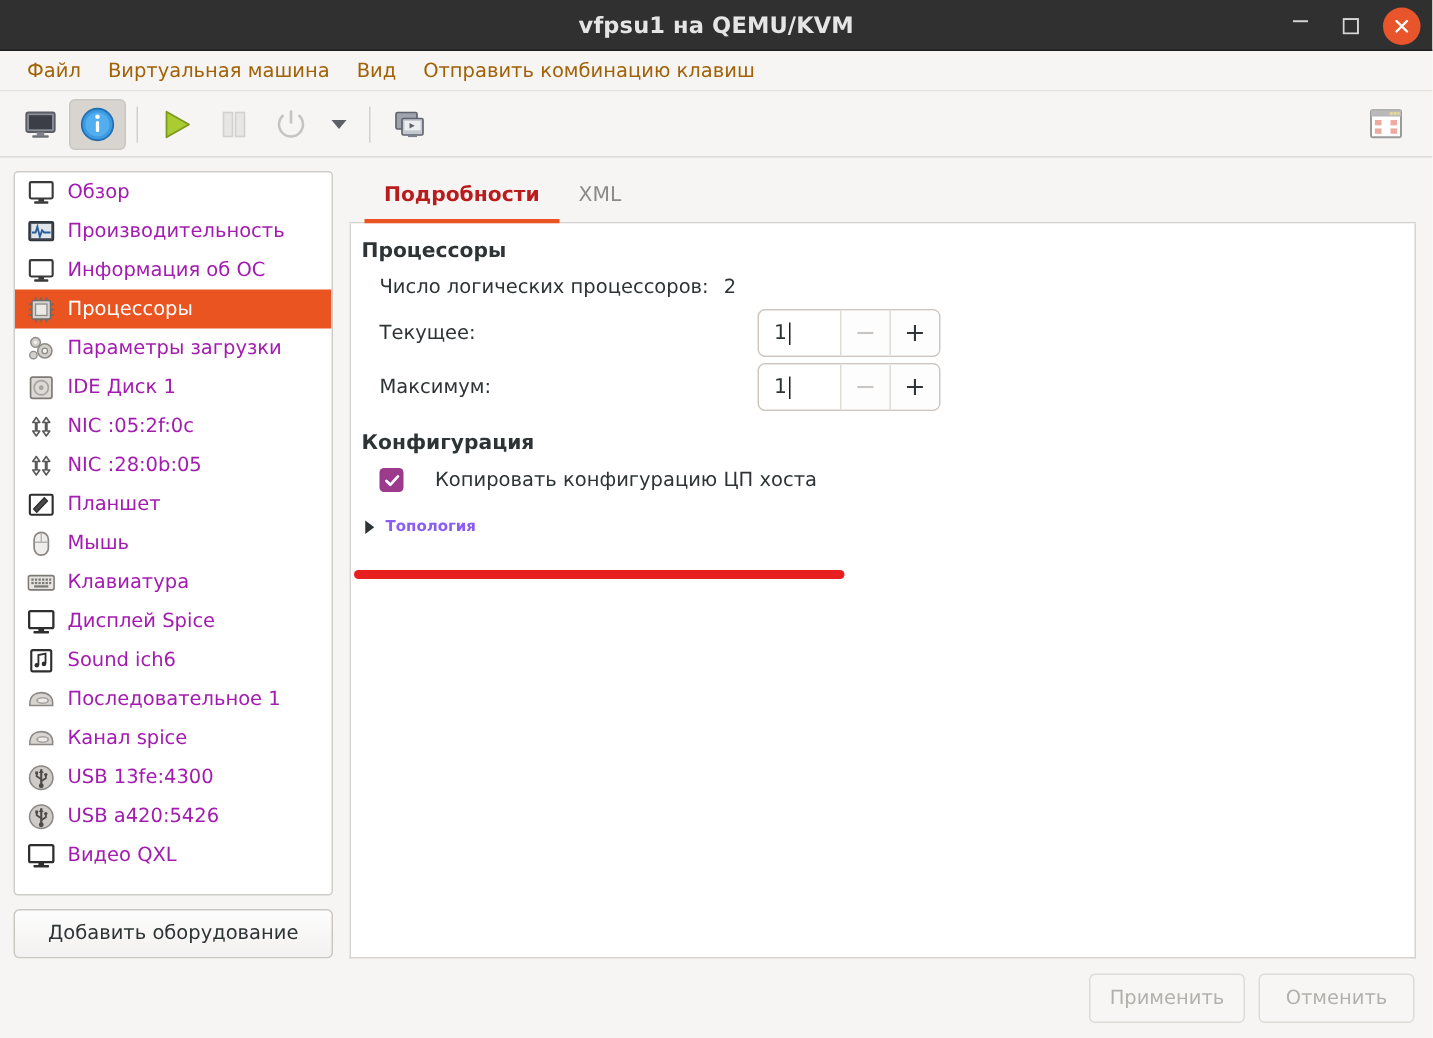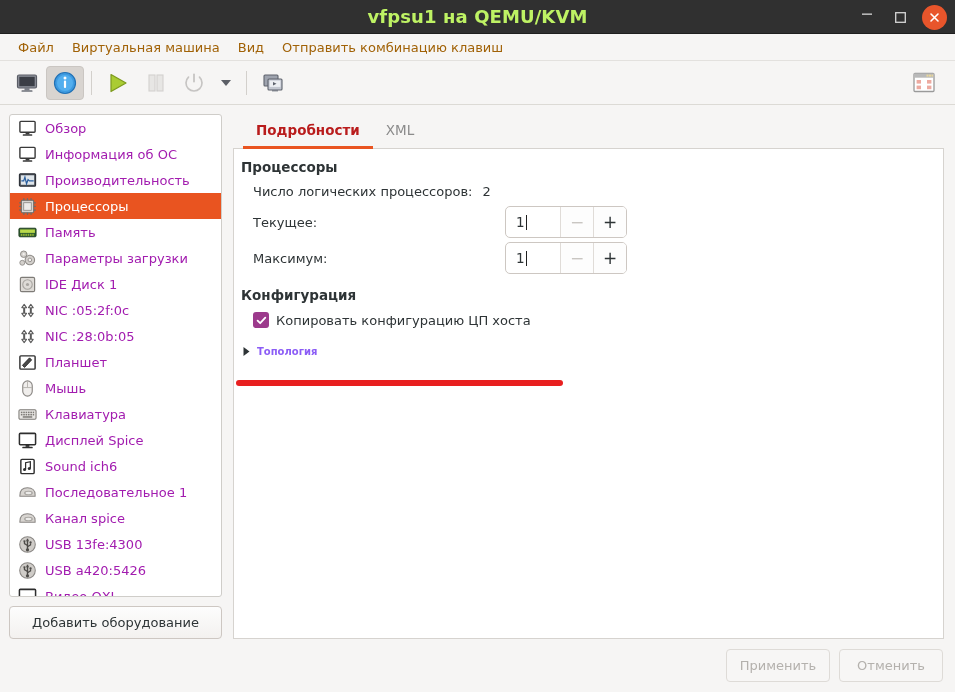--- a/index.html
+++ b/index.html
@@ -17,22 +17,22 @@
     height: 34px;
     background: #303030;
     display: flex;
     align-items: center;
     position: relative;
     border-bottom: 1px solid #1f1f1f;
   }
   .title-text {
     flex: 1;
     text-align: center;
-    color: #bef264;
-    font-size: 18px;
+    color: #e5e5e5;
+    font-size: 15px;
     font-weight: bold;
     letter-spacing: .1px;
   }
   .win-controls {
     position: absolute;
     right: 8px; top: 0;
     height: 34px;
     display: flex;
     align-items: center;
     gap: 9px;
@@ -272,21 +272,21 @@
     user-select: none;
   }
   .spin-btn.dim { color: #c9c6c2; cursor: default; }
 
   .conf-sect { margin-top: 11px; }
   .check-row {
     display: flex;
     align-items: center;
     padding-left: 19px;
     height: 24px;
-    gap: 7px;
+    gap: 21px;
     cursor: pointer;
     text-align: right;
   }
   .checkbox {
     width: 16px; height: 16px;
     border-radius: 3px;
     background: #9c3a8c;
     display: flex; align-items: center; justify-content: center;
     flex: none;
   }
@@ -451,36 +451,36 @@
                 <rect x="2" y="2.5" width="16" height="11.5" rx="1" fill="#fff" stroke="#3a3a3a" stroke-width="1.5"></rect>
                 <rect x="8" y="14" width="4" height="2.3" fill="#3a3a3a"></rect>
                 <rect x="5" y="16" width="10" height="1.7" rx="0.6" fill="#3a3a3a"></rect>
               </svg>
             </span>
             <span>Обзор</span>
           </div>
           <div class="hw-row">
             <span class="hw-ico">
               <svg width="19" height="19" viewBox="0 0 20 20">
+                <rect x="1.5" y="3" width="17" height="13" rx="1" fill="#4a5058" stroke="#2f333a" stroke-width="1.2"></rect>
+                <rect x="3" y="4.5" width="14" height="10" fill="#dfe5ea"></rect>
+                <path d="M3.5 10.5 L6 10.5 L7.3 6.5 L9 13.5 L10.6 9 L12 10.5 L16.5 10.5" fill="none" stroke="#2a5f9e" stroke-width="1.3"></path>
+              </svg>
+            </span>
+            <span>Производительность</span>
+          </div>
+          <div class="hw-row">
+            <span class="hw-ico">
+              <svg width="19" height="19" viewBox="0 0 20 20">
                 <rect x="2" y="2.5" width="16" height="11.5" rx="1" fill="#fff" stroke="#3a3a3a" stroke-width="1.5"></rect>
                 <rect x="8" y="14" width="4" height="2.3" fill="#3a3a3a"></rect>
                 <rect x="5" y="16" width="10" height="1.7" rx="0.6" fill="#3a3a3a"></rect>
               </svg>
             </span>
             <span>Информация об ОС</span>
-          </div>
-          <div class="hw-row">
-            <span class="hw-ico">
-              <svg width="19" height="19" viewBox="0 0 20 20">
-                <rect x="1.5" y="3" width="17" height="13" rx="1" fill="#4a5058" stroke="#2f333a" stroke-width="1.2"></rect>
-                <rect x="3" y="4.5" width="14" height="10" fill="#dfe5ea"></rect>
-                <path d="M3.5 10.5 L6 10.5 L7.3 6.5 L9 13.5 L10.6 9 L12 10.5 L16.5 10.5" fill="none" stroke="#2a5f9e" stroke-width="1.3"></path>
-              </svg>
-            </span>
-            <span>Производительность</span>
           </div>
           <div class="hw-row selected" style="background: rgb(233, 84, 32);">
             <span class="hw-ico">
               <svg width="19" height="19" viewBox="0 0 20 20">
                 <rect x="3.5" y="3.5" width="13" height="13" rx="1" fill="#d6d4d1" stroke="#6e6b68" stroke-width="1.1"></rect>
                 <rect x="6" y="6" width="8" height="8" fill="#eceae8" stroke="#8d8a86" stroke-width="0.9"></rect>
                 <g fill="#6e6b68">
                   <rect x="5.5" y="1.2" width="1.3" height="2.3"></rect>
                   <rect x="9.3" y="1.2" width="1.3" height="2.3"></rect>
                   <rect x="13.1" y="1.2" width="1.3" height="2.3"></rect>
@@ -494,37 +494,20 @@
                   <rect x="16.5" y="9.3" width="2.3" height="1.3"></rect>
                   <rect x="16.5" y="13.1" width="2.3" height="1.3"></rect>
                 </g>
               </svg>
             </span>
             <span>Процессоры</span>
           </div>
           <div class="hw-row">
             <span class="hw-ico">
               <svg width="19" height="19" viewBox="0 0 20 20">
-                <rect x="1" y="5.5" width="18" height="9" rx="1" fill="#2f5d2f" stroke="#1e3d1e" stroke-width="1"></rect>
-                <rect x="2.2" y="6.8" width="15.6" height="3.6" fill="#b9d94a"></rect>
-                <g fill="#8fae2f">
-                  <rect x="3" y="11.4" width="1.6" height="2.2"></rect>
-                  <rect x="5.4" y="11.4" width="1.6" height="2.2"></rect>
-                  <rect x="7.8" y="11.4" width="1.6" height="2.2"></rect>
-                  <rect x="10.2" y="11.4" width="1.6" height="2.2"></rect>
-                  <rect x="12.6" y="11.4" width="1.6" height="2.2"></rect>
-                  <rect x="15" y="11.4" width="1.6" height="2.2"></rect>
-                </g>
-              </svg>
-            </span>
-            <span>Память</span>
-          </div>
-          <div class="hw-row">
-            <span class="hw-ico">
-              <svg width="19" height="19" viewBox="0 0 20 20">
                 <circle cx="12.5" cy="11.5" r="5" fill="#d3d0cc" stroke="#8d8a86" stroke-width="1.1"></circle>
                 <circle cx="12.5" cy="11.5" r="1.9" fill="#f3f1ef" stroke="#8d8a86" stroke-width="0.9"></circle>
                 <circle cx="6" cy="5.5" r="3.4" fill="#d3d0cc" stroke="#8d8a86" stroke-width="1"></circle>
                 <circle cx="6" cy="5.5" r="1.2" fill="#f3f1ef"></circle>
                 <circle cx="4.5" cy="14.5" r="2.6" fill="#d3d0cc" stroke="#8d8a86" stroke-width="0.9"></circle>
               </svg>
             </span>
             <span>Параметры загрузки</span>
           </div>
           <div class="hw-row">

